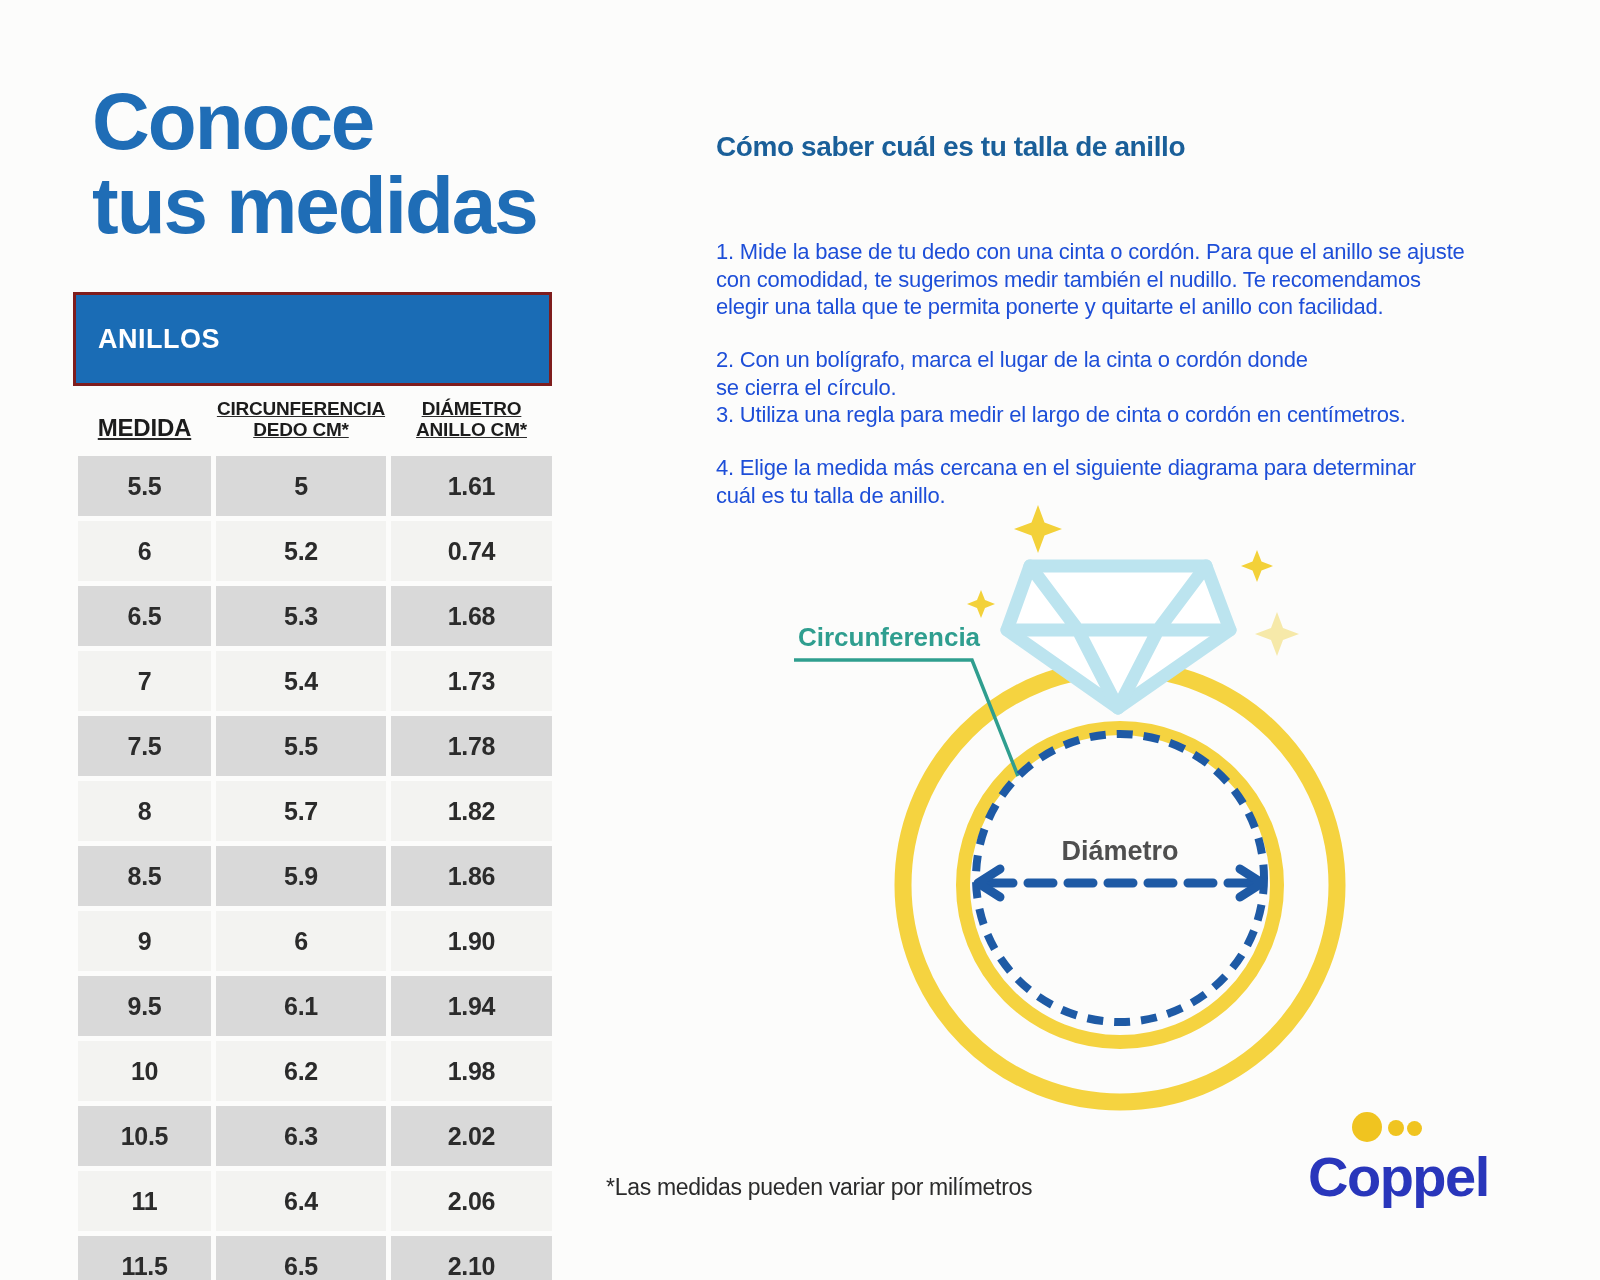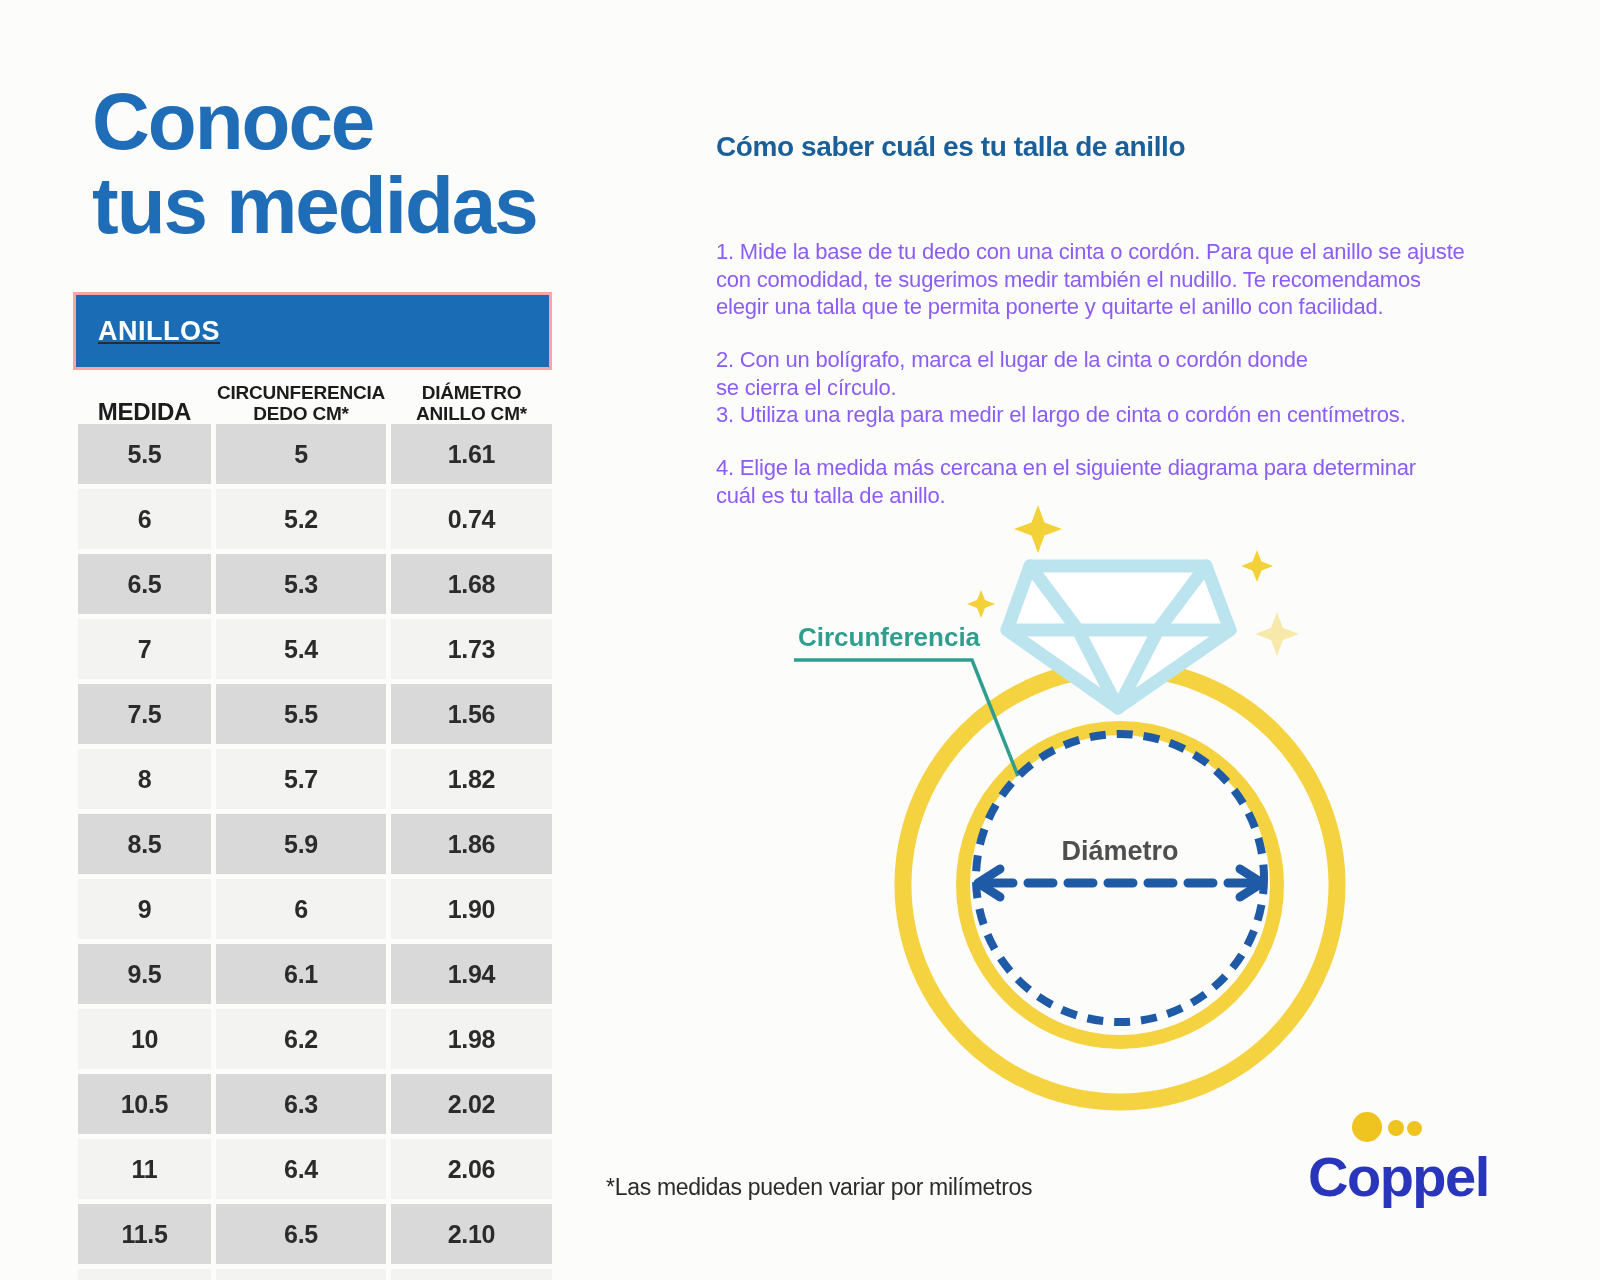--- a/index.html
+++ b/index.html
@@ -12,29 +12,29 @@
   .page{position:absolute;inset:0;}
 
   
   .main-title{
     position:absolute;left:84px;top:72px;
     font-size:80px;font-weight:bold;line-height:84px;letter-spacing:-2px;
     color:#1f6db6;margin:8px;
   }
   .size-table{position:absolute;left:73px;top:292px;width:479px;}
   .table-title-bar{
-    height:78px;background:#1a6cb5;border:3px solid #fca5a5;box-sizing:border-box;
-    display:flex;align-items:center;padding-left:22px;text-decoration:underline;
+    height:94px;background:#1a6cb5;border:3px solid #7f1d1d;box-sizing:border-box;
+    display:flex;align-items:center;padding-left:22px;
   }
   .table-title-bar .bar-label{
     color:#ffffff;font-weight:bold;font-size:27px;letter-spacing:.5px;
   }
   .col-headers{
     display:grid;grid-template-columns:133px 170px 1fr;column-gap:5px;
-    padding:10px 0 0 5px;align-items:end;min-height:44px;
+    padding:10px 0 16px 5px;align-items:end;min-height:44px;text-decoration:underline;
   }
   .col-header{
     text-align:center;font-weight:bold;font-size:19px;line-height:21px;
     white-space:pre-line;color:#1c1c1c;letter-spacing:-0.2px;
   }
   .col-header.first{font-size:24px;line-height:24px;}
   .table-body{
     display:grid;grid-template-columns:133px 170px 1fr;
     column-gap:5px;row-gap:5px;padding-left:5px;
   }
@@ -50,21 +50,21 @@
     position:absolute;left:716px;top:131px;margin:0;
     font-size:28px;font-weight:bold;letter-spacing:-0.4px;color:#1a5f99;
   }
   .howto-intro{
     position:absolute;left:716px;top:184px;margin:0;
     font-size:22px;letter-spacing:-0.2px;color:#2b2b2b;
   }
   .howto-step{
     position:absolute;left:716px;margin:0;width:840px;
     font-size:22px;line-height:27.5px;letter-spacing:-0.2px;
-    white-space:pre-line;color:#8b5cf6;
+    white-space:pre-line;color:#1d4ed8;
   }
   .step-1{top:238px;}
   .step-2-3{top:346px;}
   .step-4{top:454px;}
 
   
   .ring-diagram{position:absolute;left:790px;top:478px;width:610px;height:650px;}
 
   
   .footnote{
@@ -107,21 +107,21 @@
         <div class="cell light">5.2</div>
         <div class="cell light">0.74</div>
         <div class="cell dark">6.5</div>
         <div class="cell dark">5.3</div>
         <div class="cell dark">1.68</div>
         <div class="cell light">7</div>
         <div class="cell light">5.4</div>
         <div class="cell light">1.73</div>
         <div class="cell dark">7.5</div>
         <div class="cell dark">5.5</div>
-        <div class="cell dark">1.56</div>
+        <div class="cell dark">1.78</div>
         <div class="cell light">8</div>
         <div class="cell light">5.7</div>
         <div class="cell light">1.82</div>
         <div class="cell dark">8.5</div>
         <div class="cell dark">5.9</div>
         <div class="cell dark">1.86</div>
         <div class="cell light">9</div>
         <div class="cell light">6</div>
         <div class="cell light">1.90</div>
         <div class="cell dark">9.5</div>

